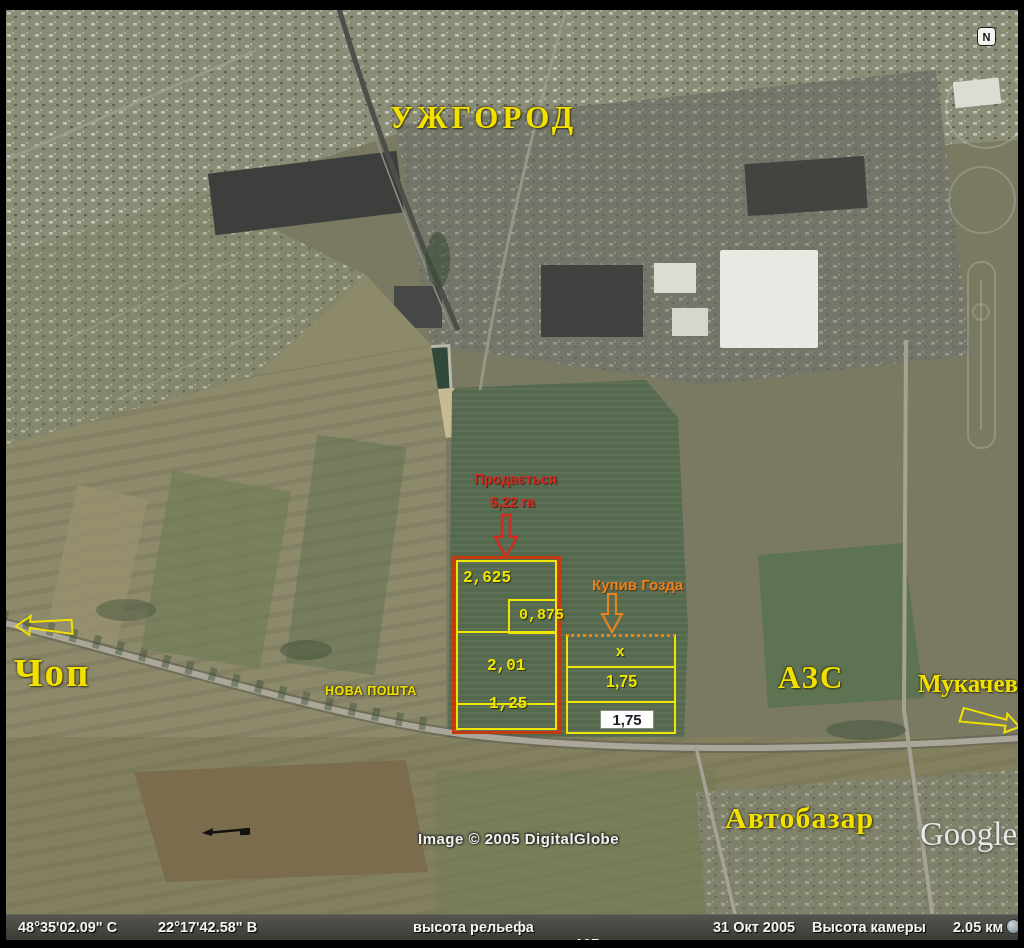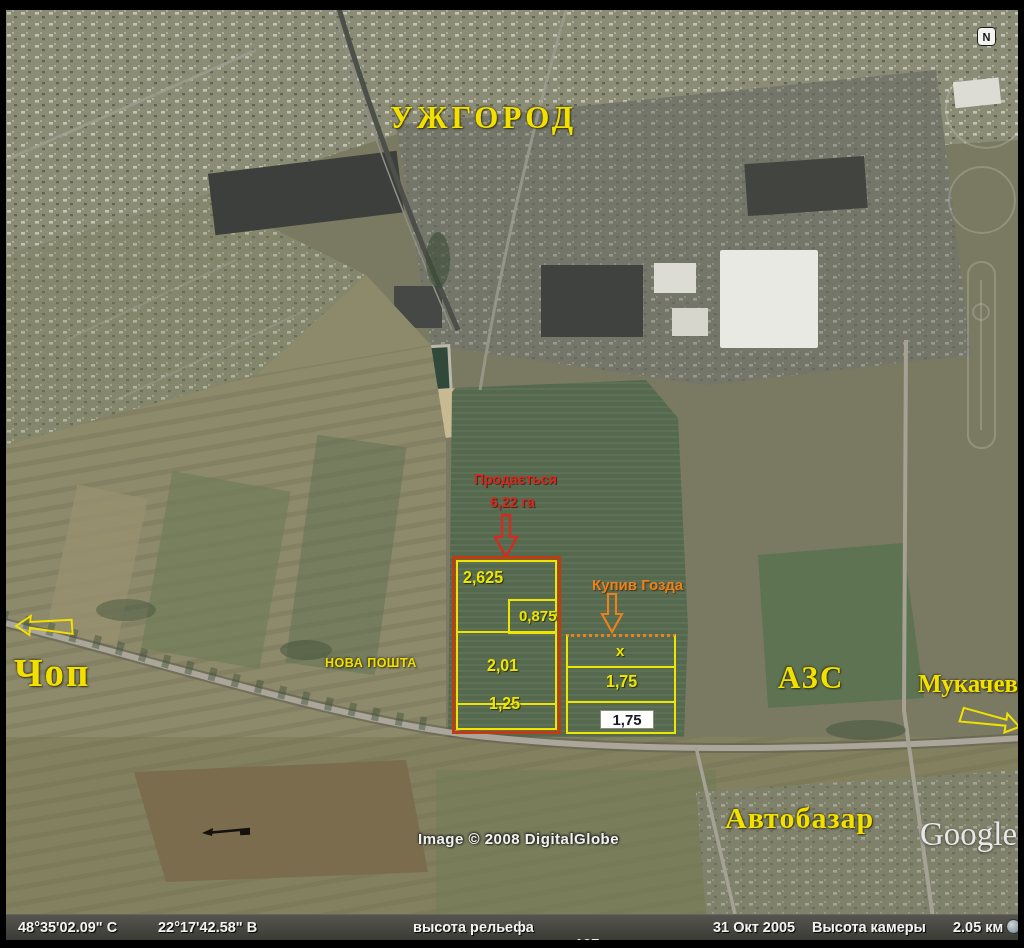--- a/index.html
+++ b/index.html
@@ -11,36 +11,36 @@
 
   
   .place{position:absolute;font-family:"Liberation Serif",serif;font-weight:bold;
          color:#f2e100;white-space:nowrap;
          text-shadow:1px 1px 2px rgba(40,35,0,.9), -1px -1px 2px rgba(40,35,0,.55);}
   .lbl-uzhgorod{left:384px;top:90px;font-size:31px;letter-spacing:4px;}
   .lbl-chop{left:8px;top:640px;font-size:39px;letter-spacing:2px;}
   .lbl-mukachevo{left:912px;top:660px;font-size:25px;}
   .lbl-azs{left:772px;top:650px;font-size:31px;letter-spacing:2px;}
   .lbl-avtobazar{left:719px;top:747px;font-size:30px;letter-spacing:1px;margin-top:44px;}
-  .lbl-nova{left:319px;top:646px;font-family:"Liberation Sans",sans-serif;
+  .lbl-nova{left:319px;top:674px;font-family:"Liberation Sans",sans-serif;
             font-size:12.5px;letter-spacing:.5px;font-weight:bold;}
 
   
   .ann-red{position:absolute;color:#d22b20;font-weight:bold;font-size:14px;
            white-space:nowrap;text-shadow:1px 1px 1px rgba(40,0,0,.6);}
   .ann-orange{position:absolute;color:#e8821e;font-weight:bold;font-size:15px;
            white-space:nowrap;text-shadow:1px 1px 1px rgba(60,25,0,.6);}
   .sale1{left:468px;top:461px;}
   .sale2{left:484px;top:484px;}
   .buyer{left:586px;top:566px;}
   .arrow-svg{position:absolute;}
 
   
   .parcel-left{position:absolute;left:446px;top:546px;width:109px;height:178px;
-               border:3px solid #c23a10;box-sizing:border-box;}
+               border:3px solid #c23a10;box-sizing:border-box;font-family:Liberation Mono, monospace;}
   .pl-inner{position:absolute;left:1px;top:1px;right:1px;bottom:1px;
             border:2px solid #eee600;}
   .pl-line{position:absolute;left:1px;right:1px;height:0;border-top:2px solid #eee600;}
   .pl-line1{top:72px;} .pl-line2{top:144px;}
   .pl-box{position:absolute;left:53px;top:40px;right:1px;height:35px;
           border:2px solid #eee600;box-sizing:border-box;}
   .parcel-right{position:absolute;left:560px;top:624px;width:110px;height:100px;
                 border-left:2px solid #eee600;border-right:2px solid #eee600;
                 border-bottom:2px solid #eee600;border-top:3px dotted #e8821e;
                 box-sizing:border-box;}
@@ -220,21 +220,21 @@
       <span>1,75</span>
     </div>
   </div>
 
   <svg class="arrow-svg" style="left:194px;top:814px;" width="54" height="16" viewBox="0 0 54 16">
     <path d="M6 9 L50 5" stroke="#15120e" stroke-width="2.4" fill="none"></path>
     <polygon points="2,9 13,4 12,12" fill="#15120e"></polygon>
     <rect x="40" y="6" width="10" height="5" fill="#15120e" transform="rotate(-4 45 8)"></rect>
   </svg>
 
-  <div class="copyright">Image © 2008 DigitalGlobe</div>
+  <div class="copyright">Image © 2005 DigitalGlobe</div>
   <div class="google">Google</div>
 
   <div class="statusbar">
     <span class="st-lat">48°35'02.09" С</span>
     <span class="st-lon">22°17'42.58" В</span>
     <span class="st-rlab">высота рельефа</span>
     <span class="st-rval">107 м</span>
     <span class="st-date">31 Окт 2005</span>
     <span class="st-clab">Высота камеры</span>
     <span class="st-cval">2.05 км</span>

